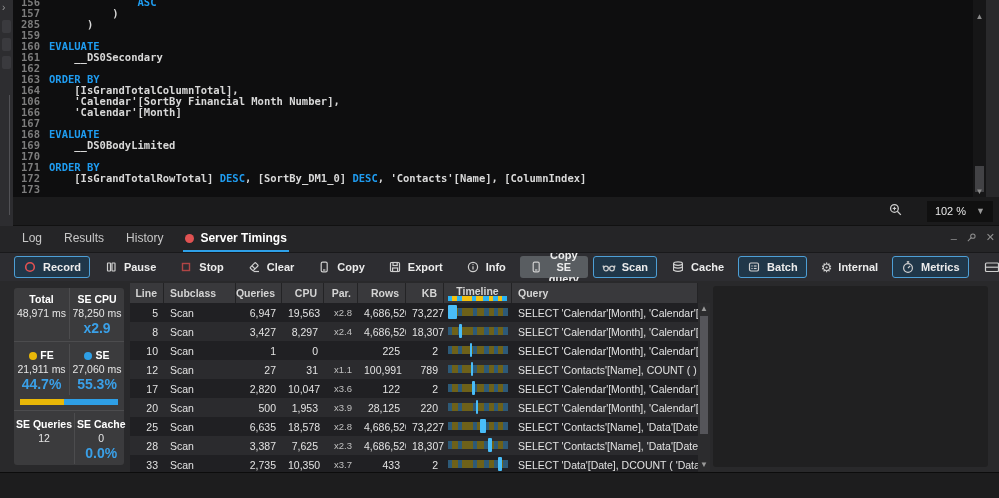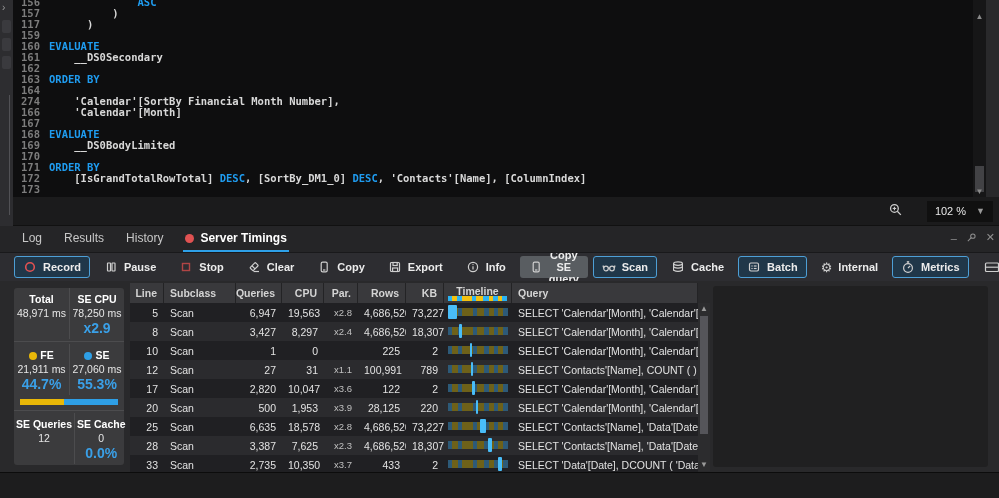--- a/index.html
+++ b/index.html
@@ -101,28 +101,28 @@
     <div class="rail-slot" style="top:20px"></div>
     <div class="rail-slot" style="top:38px"></div>
     <div class="rail-slot" style="top:56px"></div>
     <div id="rail-line"></div>
   </div>
 
   <div id="editor">
     <div id="code-lines">
         <div class="code-line"><span class="ln">156</span><span class="code">              <span class="kw">ASC</span></span></div>
         <div class="code-line"><span class="ln">157</span><span class="code">          <span>)</span></span></div>
-        <div class="code-line"><span class="ln">117</span><span class="code">      <span>)</span></span></div>
+        <div class="code-line"><span class="ln">285</span><span class="code">      <span>)</span></span></div>
         <div class="code-line"><span class="ln">159</span><span class="code"></span></div>
         <div class="code-line"><span class="ln">160</span><span class="code"><span class="kw">EVALUATE</span></span></div>
         <div class="code-line"><span class="ln">161</span><span class="code">    <span>__DS0Secondary</span></span></div>
         <div class="code-line"><span class="ln">162</span><span class="code"></span></div>
         <div class="code-line"><span class="ln">163</span><span class="code"><span class="kw">ORDER BY</span></span></div>
-        <div class="code-line"><span class="ln">164</span></div>
-        <div class="code-line"><span class="ln">274</span><span class="code">    <span>'Calendar'[SortBy Financial Month Number],</span></span></div>
+        <div class="code-line"><span class="ln">164</span><span class="code">    <span>[IsGrandTotalColumnTotal],</span></span></div>
+        <div class="code-line"><span class="ln">106</span><span class="code">    <span>'Calendar'[SortBy Financial Month Number],</span></span></div>
         <div class="code-line"><span class="ln">166</span><span class="code">    <span>'Calendar'[Month]</span></span></div>
         <div class="code-line"><span class="ln">167</span><span class="code"></span></div>
         <div class="code-line"><span class="ln">168</span><span class="code"><span class="kw">EVALUATE</span></span></div>
         <div class="code-line"><span class="ln">169</span><span class="code">    <span>__DS0BodyLimited</span></span></div>
         <div class="code-line"><span class="ln">170</span><span class="code"></span></div>
         <div class="code-line"><span class="ln">171</span><span class="code"><span class="kw">ORDER BY</span></span></div>
         <div class="code-line"><span class="ln">172</span><span class="code">    <span>[IsGrandTotalRowTotal] </span><span class="kw">DESC</span><span>, [SortBy_DM1_0] </span><span class="kw">DESC</span><span>, 'Contacts'[Name], [ColumnIndex]</span></span></div>
         <div class="code-line"><span class="ln">173</span><span class="code"></span></div>
       </div>
     <div id="editor-scrollbar">

